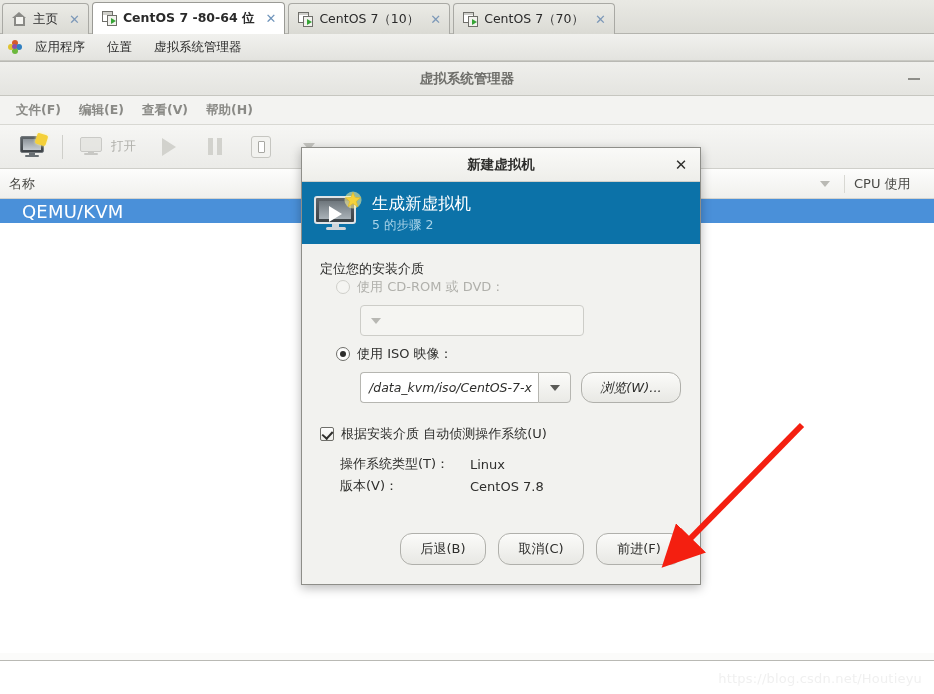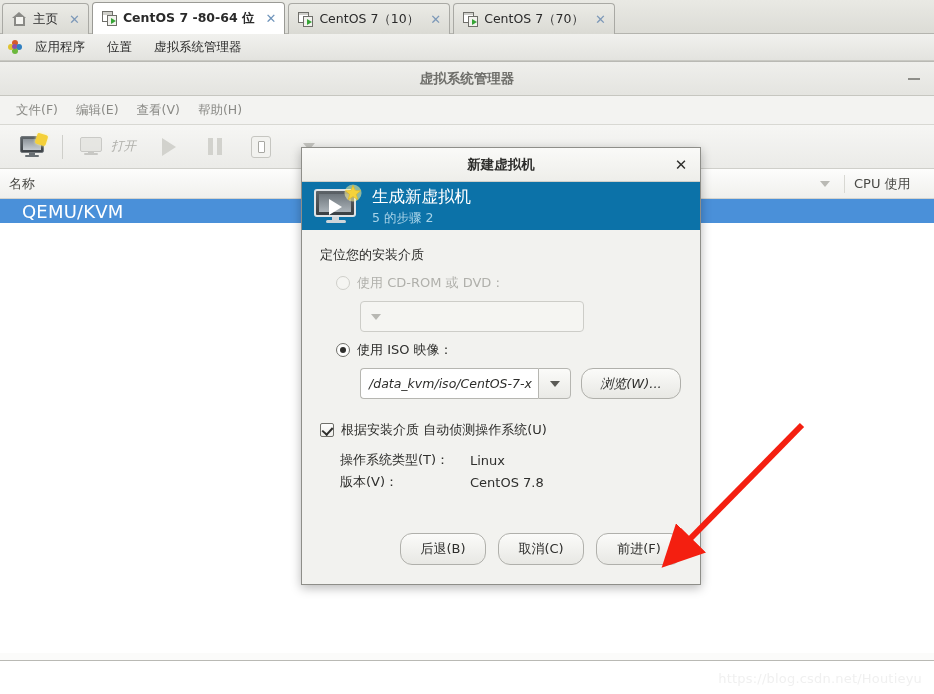--- a/index.html
+++ b/index.html
@@ -102,30 +102,29 @@
     position:relative;
   }
   .vm-title { font-size:13.5px; font-weight:bold; color:#6f6f6b; }
   .vm-min {
     position:absolute; right:14px; top:50%; transform:translateY(-50%);
     width:12px; height:2px; background:#8d8d88;
   }
   .vm-menubar {
     height:29px; background:#f3f3f1; border-bottom:1px solid #d8d8d3;
     display:flex; align-items:center; padding-left:8px; gap:2px;
-    font-size:12.5px; color:#8a8a86;
+    font-size:12.5px; color:#8a8a86;font-weight:bold;
   }
   .vm-menu-item { padding: 3px 8px; white-space:nowrap; }
 
   .vm-toolbar {
     height:44px; background: linear-gradient(#f6f6f4,#ebebe8);
     border-bottom:1px solid #cfcfca;
     display:flex; align-items:center; padding-left:10px; gap:0;
     position:relative;
-    font-style:italic;
   }
   .tb-btn { width:46px; height:36px; display:flex; align-items:center; justify-content:center; }
   .tb-sep { width:1px; height:24px; background:#cfcfca; margin:0 6px; }
   .tb-label { font-size:12.5px; color:#b0b0ab; margin-left:-4px; margin-right:10px;}
 
   .ico-newvm { width:26px;height:22px; position:relative; }
   .ico-newvm .scr { position:absolute; left:0; top:0; width:24px; height:17px;
       background: linear-gradient(#5e6468,#3e4347); border:1.5px solid #74797d; border-radius:2px;}
   .ico-newvm .scr:after{content:""; position:absolute; left:2px;top:2px;right:2px;bottom:2px;
       background:linear-gradient(#8d949a,#c6ccd1);}
@@ -178,39 +177,39 @@
     border-bottom:1px solid #cfcfc9;
     display:flex; align-items:center; justify-content:center; position:relative;
   }
   .dlg-title { font-size:13.5px; font-weight:bold; color:#2e2e2c; }
   .dlg-close {
     position:absolute; right:10px; top:50%; transform:translateY(-50%);
     font-size:15px; color:#2e2e2c; line-height:1; font-weight:bold; cursor:pointer;
     width:18px; text-align:center;
   }
   .dlg-banner {
-    height:48px; background:#0c72a8; display:flex; align-items:center; gap:12px;
+    height:62px; background:#0c72a8; display:flex; align-items:center; gap:12px;
     padding-left:12px; color:#ffffff;
   }
   .ico-newvm-lg { width:46px;height:38px; position:relative; flex:none;}
   .ico-newvm-lg .scr{position:absolute;left:0;top:2px;width:42px;height:28px;
       background:linear-gradient(#5d6368,#3a4044); border:2px solid #dfe3e6; border-radius:3px;}
   .ico-newvm-lg .scr:after{content:"";position:absolute;left:3px;top:3px;right:3px;bottom:3px;
       background:linear-gradient(#6e767c,#aab2b8);}
   .ico-newvm-lg .play{position:absolute;left:15px;top:12px;width:0;height:0;
       border-top:8px solid transparent;border-bottom:8px solid transparent;border-left:13px solid #fff; z-index:2;}
   .ico-newvm-lg .stand{position:absolute;left:18px;top:30px;width:7px;height:4px;background:#cfd5d9;}
   .ico-newvm-lg .base{position:absolute;left:12px;top:33px;width:20px;height:3px;background:#cfd5d9;border-radius:2px;}
   .ico-newvm-lg .star{position:absolute;right:-2px;top:-3px;width:18px;height:18px;z-index:3;}
   .banner-text { display:flex; flex-direction:column; gap:2px;}
   .banner-h { font-size:16.5px; }
   .banner-s { font-size:12.5px; color:#a8d3e8; }
 
   .dlg-body { flex:1; padding:16px 18px 0 18px; font-size:13px; color:#2e2e2c; }
-  .sec-label { margin-bottom:10px; }
+  .sec-label { }
   .row { display:flex; align-items:center; gap:7px; margin-bottom:9px;text-align:right; }
   .row.indent { padding-left:16px; }
   .row.indent2 { padding-left:40px; }
 
   .radio {
     width:14px;height:14px;border-radius:50%;
     border:1.5px solid #b5b5b0; background:#fdfdfc; flex:none; position:relative;
   }
   .radio.on { border-color:#6f6f6a; }
   .radio.on:after{content:"";position:absolute;left:3px;top:3px;width:6px;height:6px;

